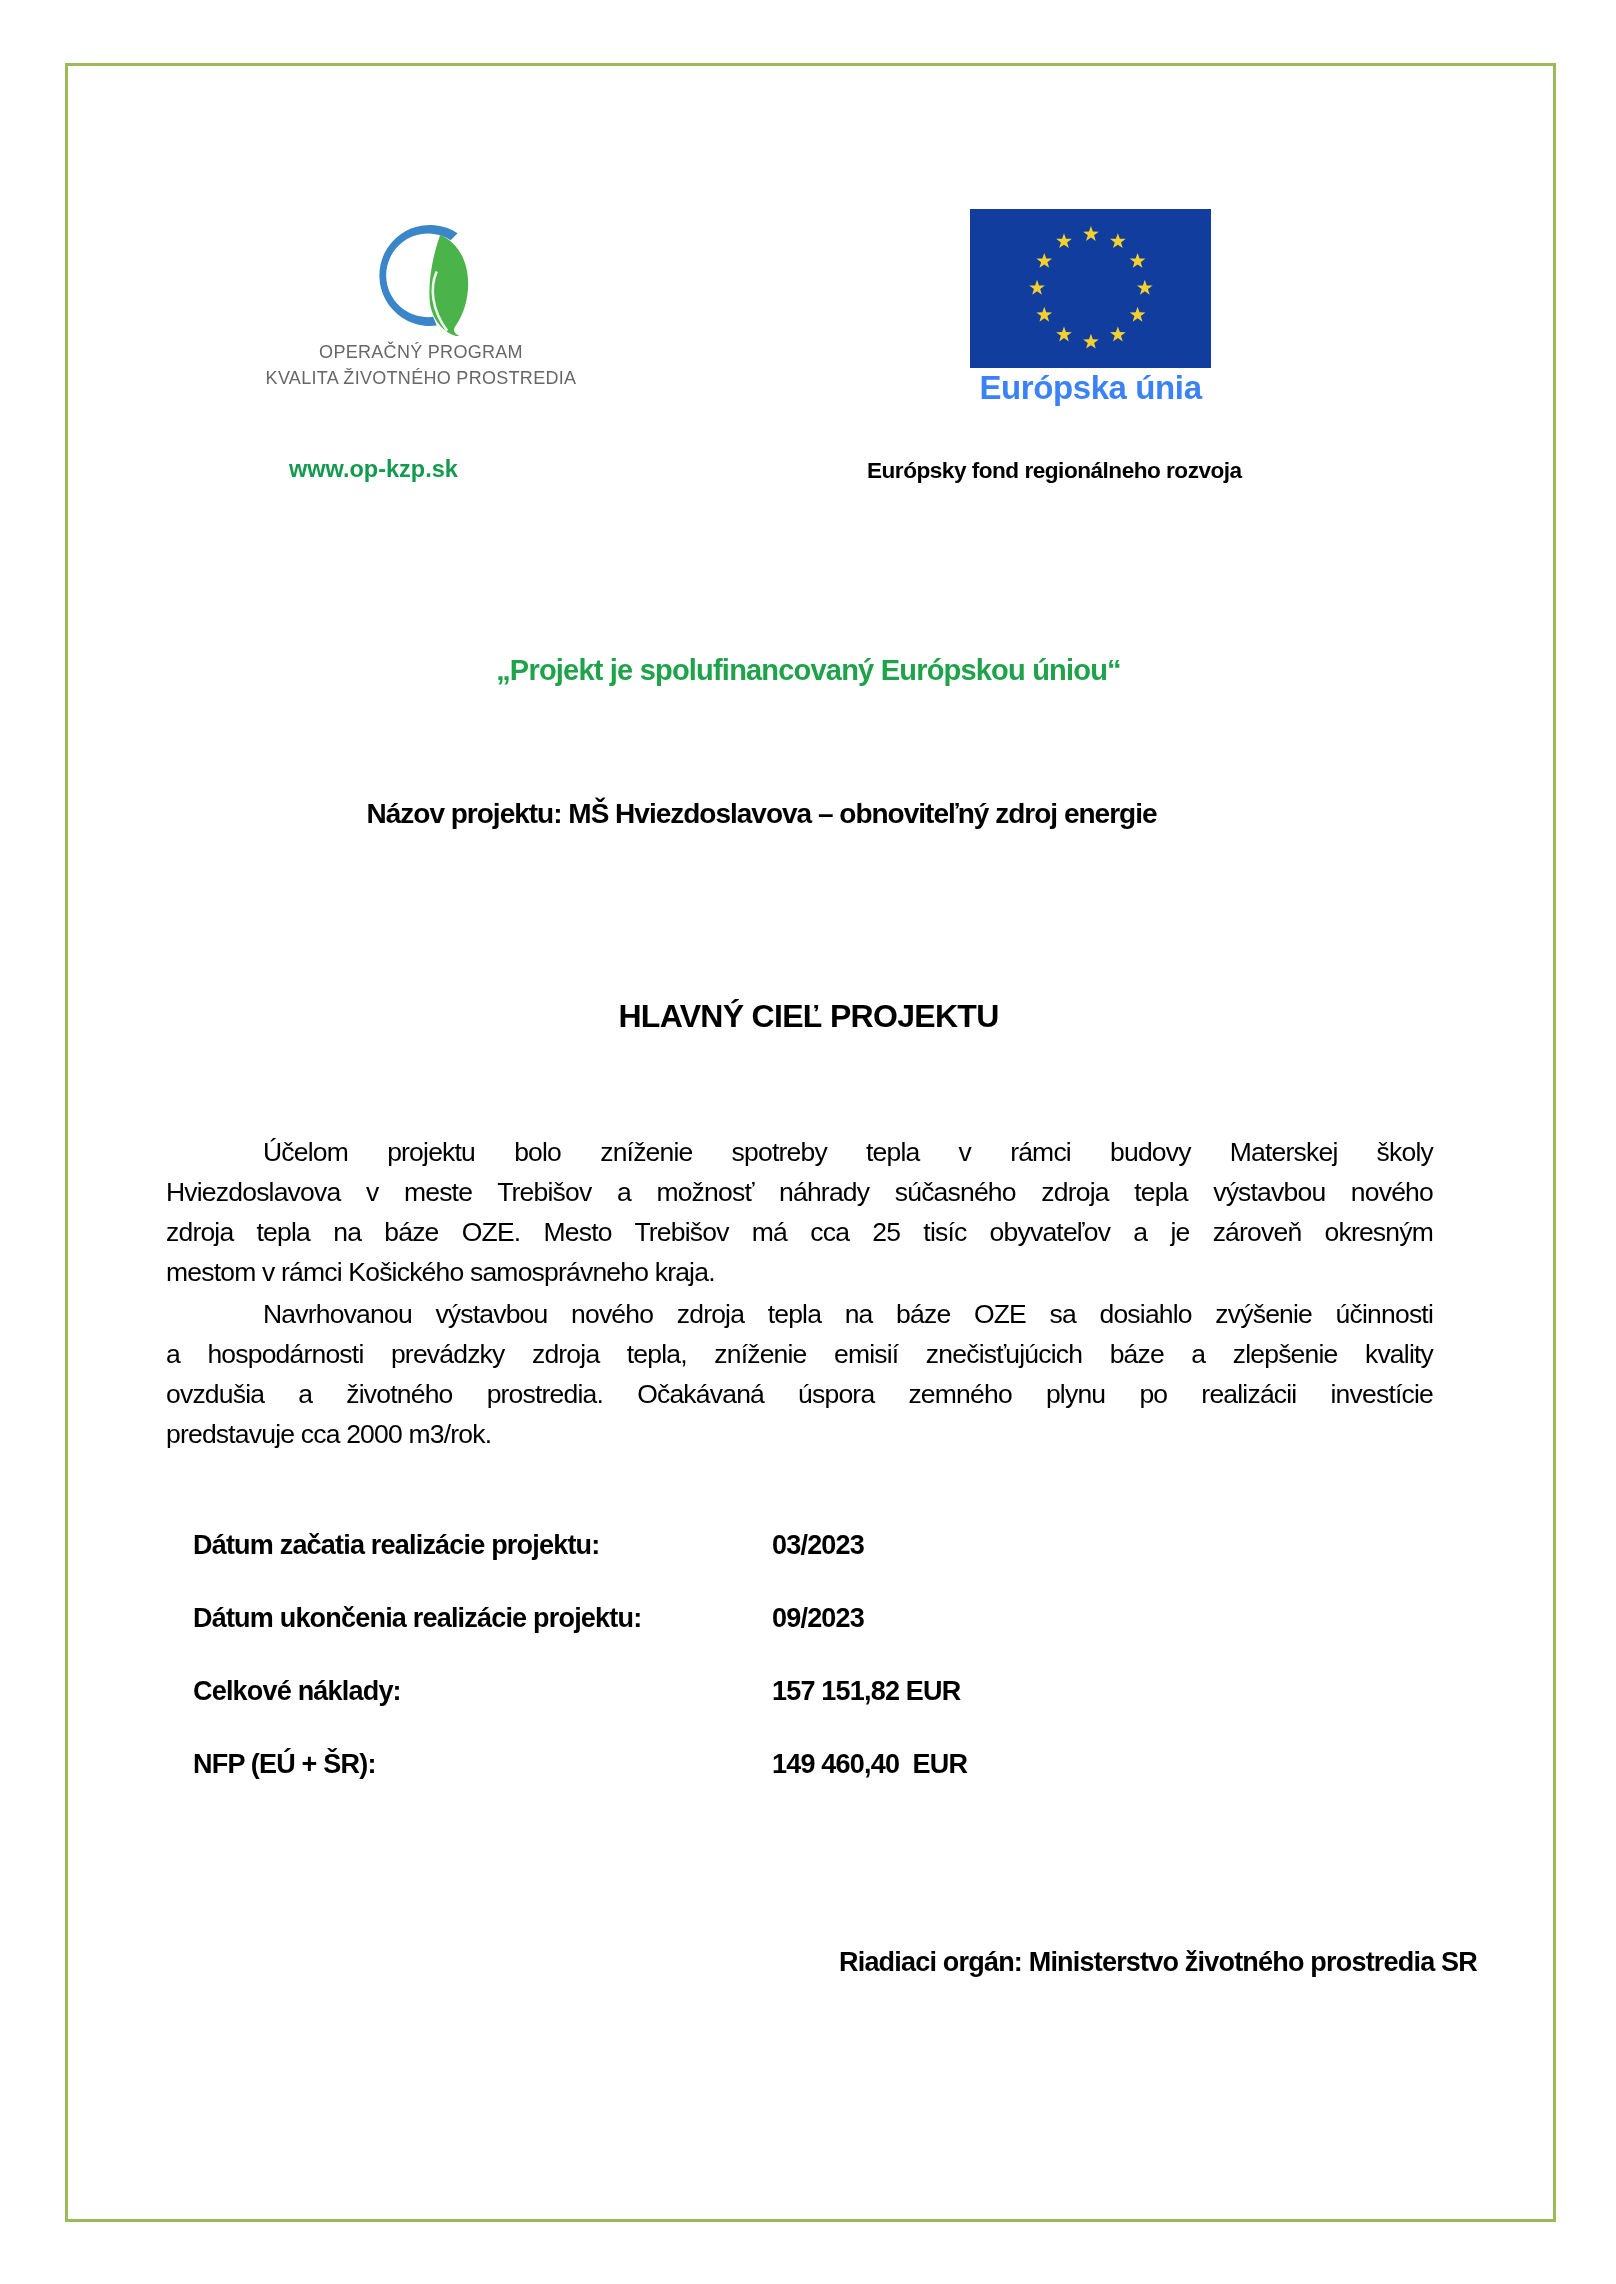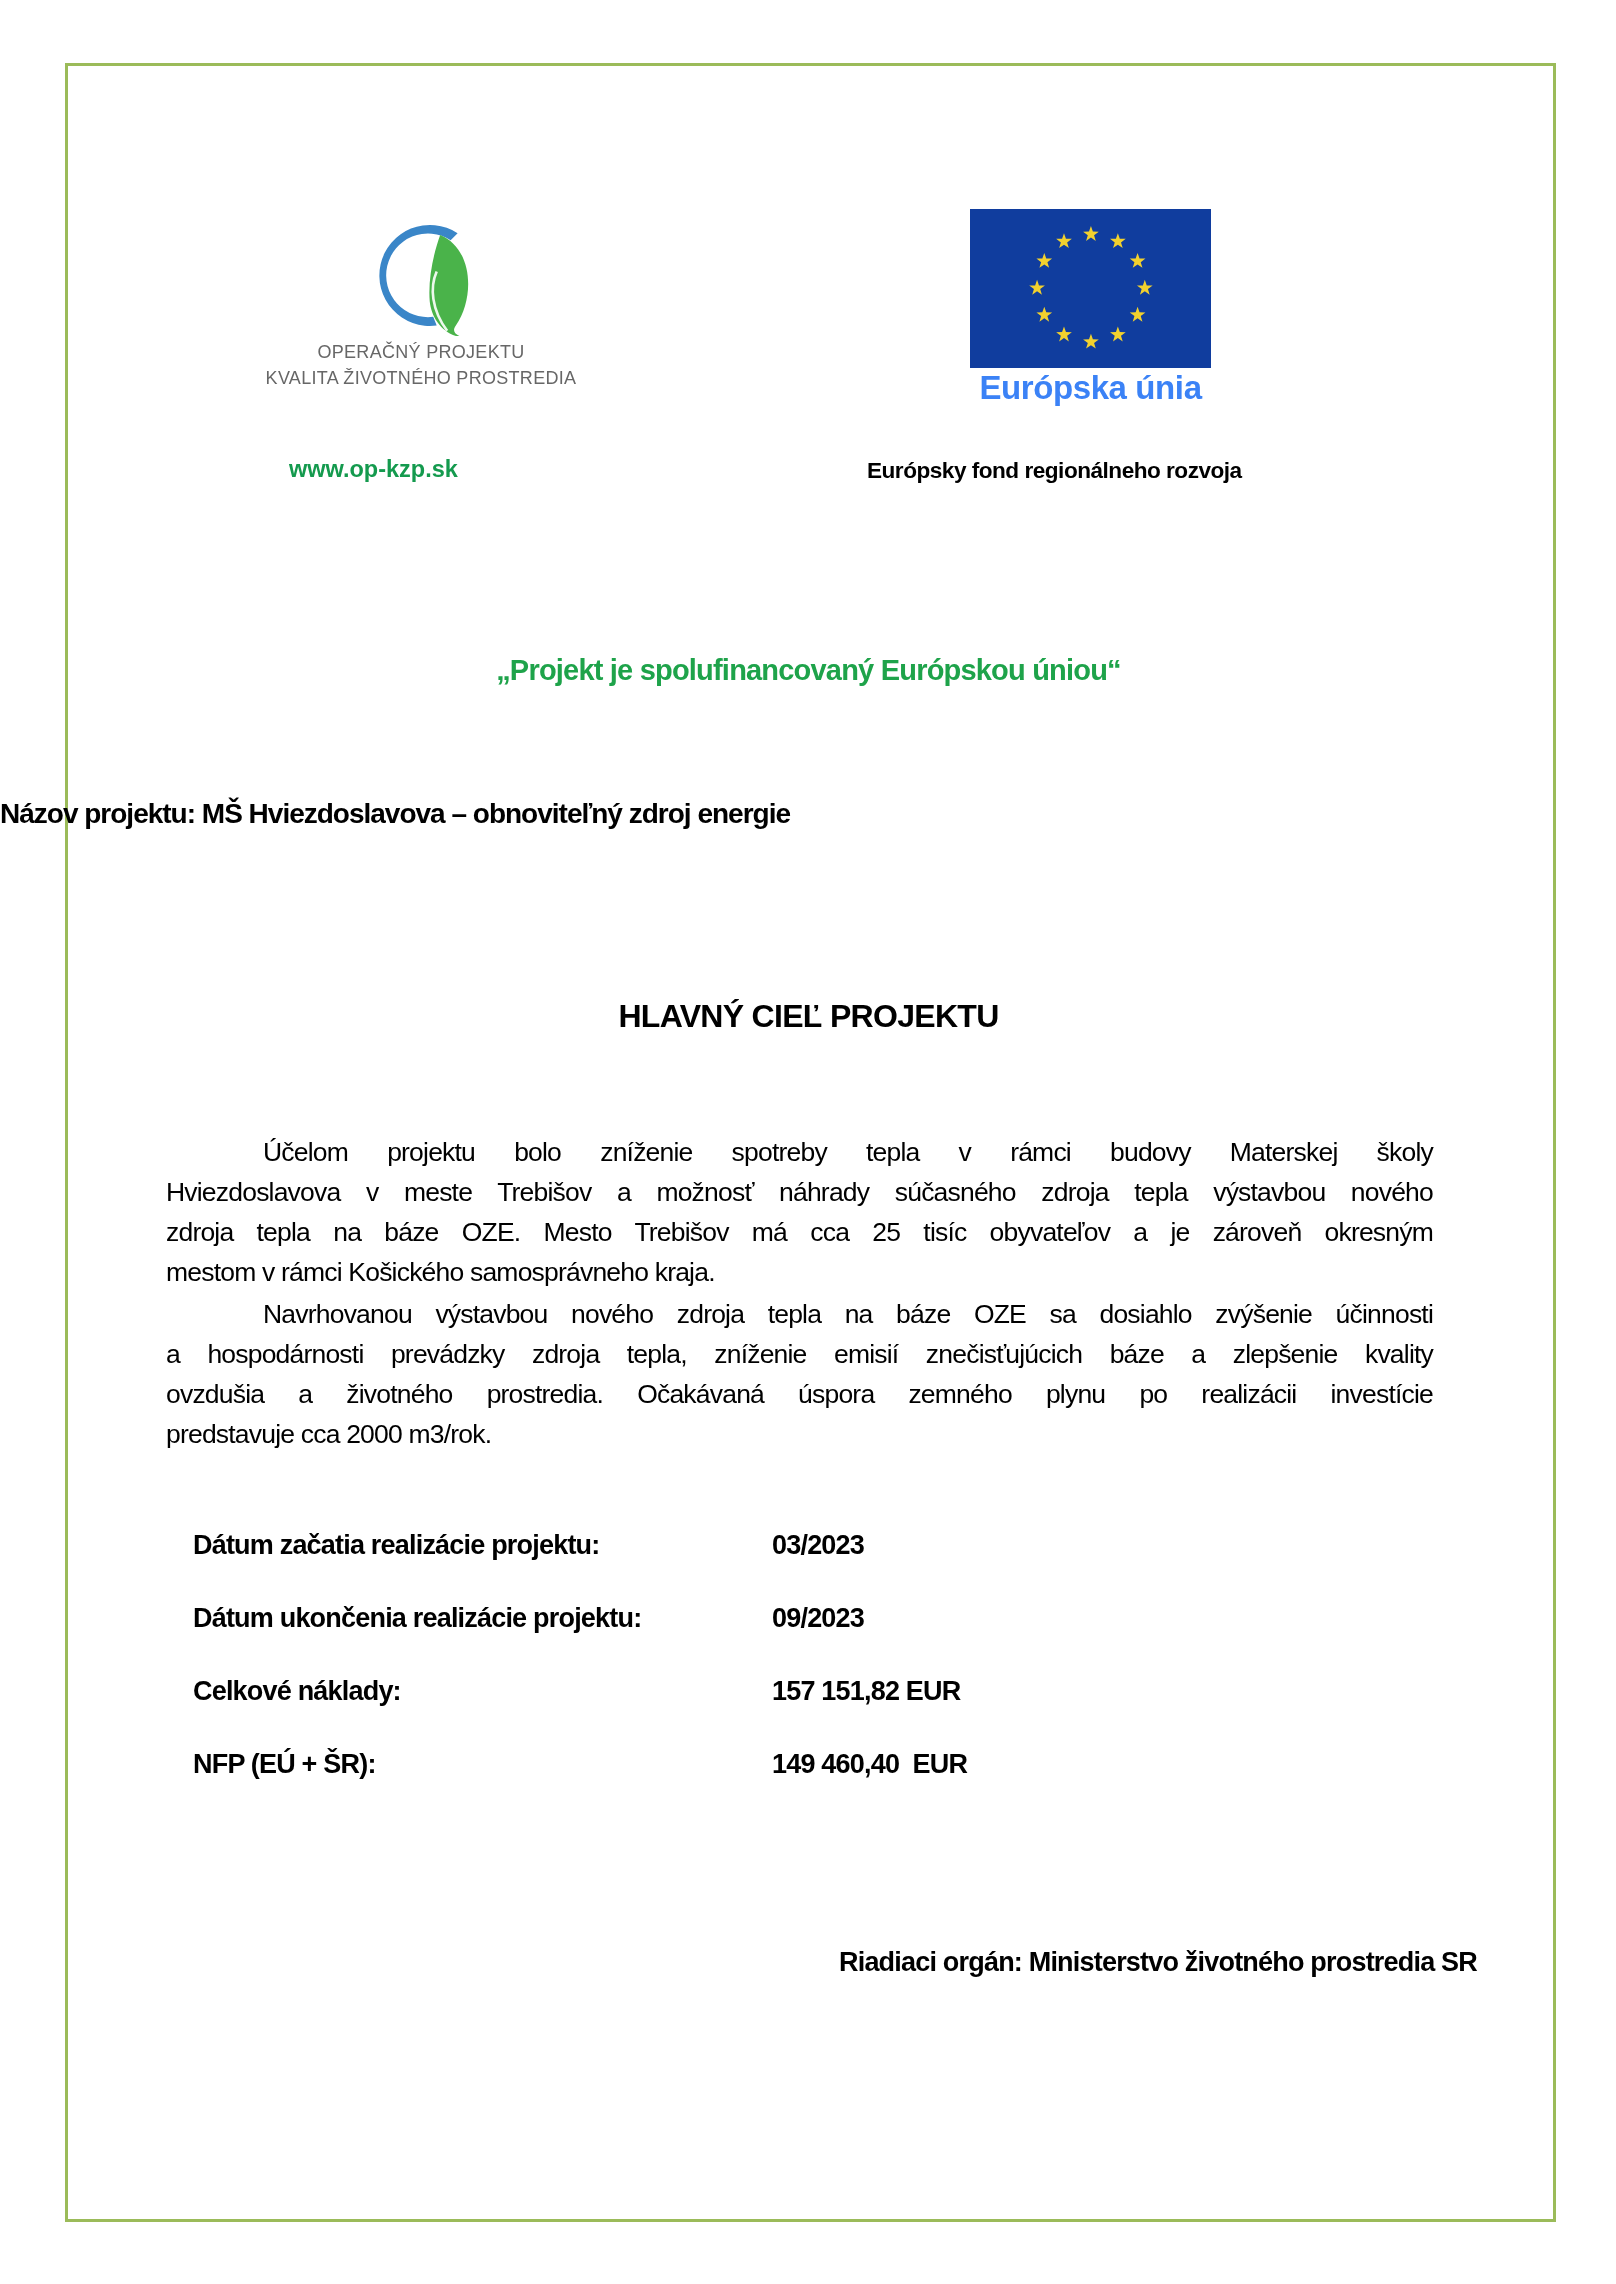--- a/index.html
+++ b/index.html
@@ -20,21 +20,21 @@
 
   
   .eu-flag { position: absolute; left: 970px; top: 209px; width: 241px; height: 159px; background: #103d9e; }
   .eu-flag svg { width: 100%; height: 100%; display: block; }
   .eu-caption { left: 970px; top: 369px; width: 241px; text-align: center;
            font-size: 33px; font-weight: bold; color: #3b82f6; letter-spacing: -0.4px; }
   .erdf { left: 867px; top: 458px; font-size: 22.6px; font-weight: bold; letter-spacing: -0.5px; text-align: right; }
 
   .quote { left: 0; width: 1617px; top: 654px; text-align: center; font-size: 29px;
            font-weight: bold; color: #1ea34a; letter-spacing: -0.8px; }
-  .project-name { left: 0; width: 1523px; top: 798px; text-align: left; font-size: 28px;
+  .project-name { left: 0; width: 1523px; top: 798px; text-align: center; font-size: 28px;
            font-weight: bold; letter-spacing: -1px; }
   .heading { left: 0; width: 1617px; top: 998px; text-align: center; font-size: 32px;
            font-weight: bold; letter-spacing: -0.7px; }
 
   .para { position: absolute; left: 166px; width: 1267px; font-size: 26.5px; letter-spacing: -0.8px; }
   .para .ln { display: block; height: 40px; line-height: 40px; text-align: justify;
               text-align-last: justify; white-space: normal; }
   .para .ln.last { text-align-last: left; }
   .para .ln.indent { padding-left: 97px; }
   .p1 { top: 1132px; }
@@ -54,21 +54,21 @@
 <body>
 
 <div class="frame"></div>
 
 <div class="opk-logo">
   <svg class="opk-mark" viewBox="0 0 140 140">
     <path d="M112 22 A58 58 0 1 0 88 128 L84 118 A48 48 0 1 1 104 30 Z" fill="#3a86c8"></path>
     <path d="M92 24 C130 40 132 96 110 128 C104 136 112 140 120 142 C96 140 82 120 80 100 C78 76 84 46 92 24 Z" fill="#4ab34a"></path>
     <path d="M88 66 C80 84 82 110 100 134" stroke="#ffffff" stroke-width="3" fill="none" opacity="0.9"></path>
   </svg>
-  <div class="opk-line1">OPERAČNÝ PROJEKTU</div>
+  <div class="opk-line1">OPERAČNÝ PROGRAM</div>
   <div class="opk-line2">KVALITA ŽIVOTNÉHO PROSTREDIA</div>
 </div>
 <div class="abs url">www.op-kzp.sk</div>
 
 <div class="eu-flag">
   <svg id="eu-stars" viewBox="0 0 277 183">
       <polygon points="139.00,19.50 141.23,25.93 148.04,26.06 142.61,30.17 144.58,36.69 139.00,32.80 133.42,36.69 135.39,30.17 129.96,26.06 136.77,25.93" fill="#f2d12e"></polygon>
       <polygon points="170.00,27.81 172.23,34.23 179.04,34.37 173.61,38.48 175.58,44.99 170.00,41.11 164.42,44.99 166.39,38.48 160.96,34.37 167.77,34.23" fill="#f2d12e"></polygon>
       <polygon points="192.69,50.50 194.93,56.93 201.73,57.06 196.31,61.17 198.28,67.69 192.69,63.80 187.11,67.69 189.08,61.17 183.66,57.06 190.46,56.93" fill="#f2d12e"></polygon>
       <polygon points="201.00,81.50 203.23,87.93 210.04,88.06 204.61,92.17 206.58,98.69 201.00,94.80 195.42,98.69 197.39,92.17 191.96,88.06 198.77,87.93" fill="#f2d12e"></polygon>

